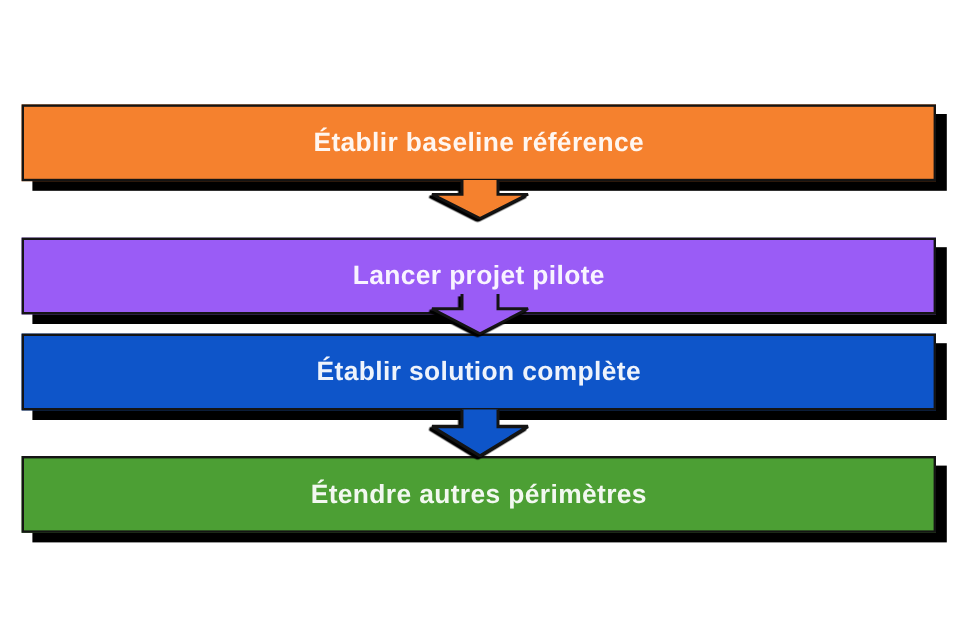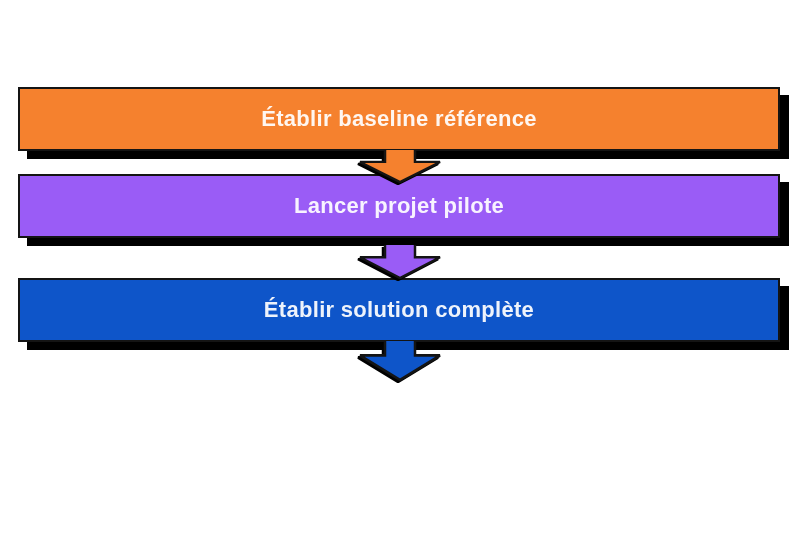--- a/index.html
+++ b/index.html
@@ -40,21 +40,21 @@
     <span class="step-label">Établir baseline référence</span>
   </div>
 
   <div class="arrow" style="top: 150px; height: 33px; color: rgb(245, 129, 46);">
     <svg viewBox="0 0 84 36" preserveAspectRatio="none" aria-hidden="true">
       <polygon fill="currentColor" points="27,0 27,13 2,13 42,35 82,13 57,13 57,0"></polygon>
       <path d="M27,0 L27,13 L2,13 L42,35 L82,13 L57,13 L57,0" fill="none" stroke="var(--border-color,#141414)" stroke-width="2.5"></path>
     </svg>
   </div>
 
-  <div class="step" style="top: 174px; background-color: rgb(154, 92, 246);">
+  <div class="step" style="top: 198px; background-color: rgb(154, 92, 246);">
     <span class="step-label">Lancer projet pilote</span>
   </div>
 
   <div class="arrow" style="top: 245px; height: 34px; color: rgb(154, 92, 246);">
     <svg viewBox="0 0 84 36" preserveAspectRatio="none" aria-hidden="true">
       <polygon fill="currentColor" points="27,0 27,13 2,13 42,35 82,13 57,13 57,0"></polygon>
       <path d="M27,0 L27,13 L2,13 L42,35 L82,13 L57,13 L57,0" fill="none" stroke="var(--border-color,#141414)" stroke-width="2.5"></path>
     </svg>
   </div>
 
@@ -62,14 +62,17 @@
     <span class="step-label">Établir solution complète</span>
   </div>
 
   <div class="arrow" style="top: 341px; height: 40px; color: rgb(14, 85, 201);">
     <svg viewBox="0 0 84 36" preserveAspectRatio="none" aria-hidden="true">
       <polygon fill="currentColor" points="27,0 27,13 2,13 42,35 82,13 57,13 57,0"></polygon>
       <path d="M27,0 L27,13 L2,13 L42,35 L82,13 L57,13 L57,0" fill="none" stroke="var(--border-color,#141414)" stroke-width="2.5"></path>
     </svg>
   </div>
 
+  <div class="step" style="top: 380px; background-color: rgb(76, 159, 52);">
+    <span class="step-label">Étendre autres périmètres</span>
+  </div>
 
 </div>
 
 </body></html>

